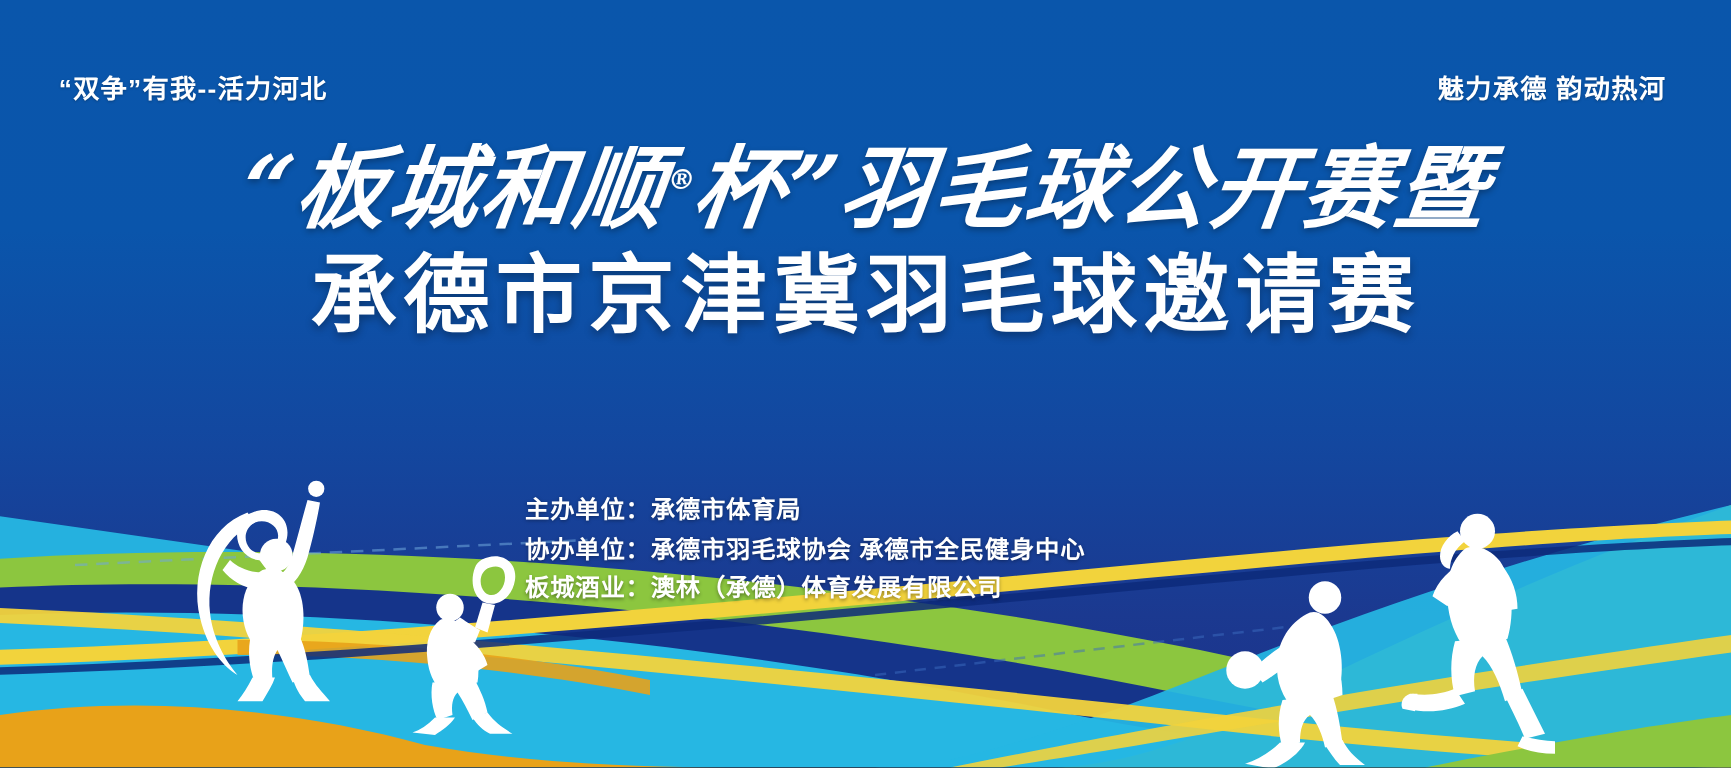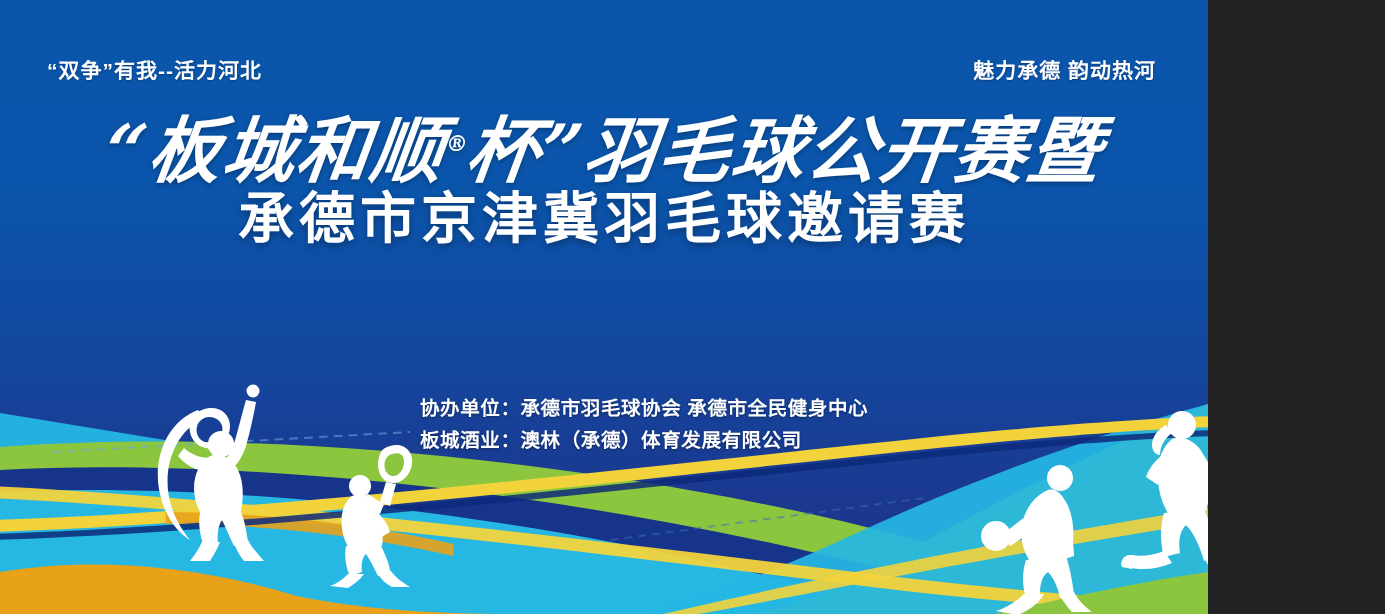--- a/index.html
+++ b/index.html
@@ -3,21 +3,21 @@
 <meta charset="utf-8">
 <title>Badminton Tournament Banner</title>
 <style>
   html, body {
     margin: 0;
     padding: 0;
     background: #222;
   }
   #banner {
     position: relative;
-    width: 1208px;
+    width: 1385px;
     height: 614px;
     overflow: hidden;
     font-family: "Liberation Sans", "DejaVu Sans", sans-serif;
     background: linear-gradient(180deg,
         #0a56ab 0%,
         #0a55ab 28%,
         #13479f 55%,
         #1b3990 78%,
         #1d3089 100%);
     user-select: none;
@@ -66,23 +66,24 @@
     text-shadow: 0 2px 5px rgba(0,0,0,.30);
     transform: skewX(-7deg);
   }
   .title-calligraphy .reg {
     font-size: 22px;
     vertical-align: super;
     font-style: normal;
     letter-spacing: 0;
   }
   .title-main {
+    margin-top: 16px;
     color: #ffffff;
-    font-family: Liberation Serif, serif;
-    font-size: 56px;
+    font-family: Liberation Mono, monospace;
+    font-size: 69px;
     font-weight: bold;
     letter-spacing: 5px;
     line-height: 1.05;
     white-space: nowrap;
     text-shadow: 0 3px 7px rgba(0,0,0,.32);
   }
 
   
   .credits {
     position: absolute;
@@ -164,20 +165,21 @@
 
   <div class="strap left">“双争”有我--活力河北</div>
   <div class="strap right">魅力承德  韵动热河</div>
 
   <div class="title-wrap">
     <div class="title-calligraphy"><span>“板城和顺</span><span class="reg">®</span><span>杯”羽毛球公开赛暨</span></div>
     <div class="title-main">承德市京津冀羽毛球邀请赛</div>
   </div>
 
   <div class="credits">
+    <span class="row">主办单位：承德市体育局</span>
     <span class="row">协办单位：承德市羽毛球协会    承德市全民健身中心</span>
     <span class="row">板城酒业：澳林（承德）体育发展有限公司</span>
   </div>
 
   <svg id="sil-server" class="silhouette" viewBox="0 0 160 185">
 
     <circle cx="113" cy="13" r="6.5"></circle>
 
     <path d="M58,32 C26,44 12,82 20,116 C26,142 40,156 50,162
              C40,150 30,132 28,112 C25,82 38,52 64,40 Z"></path>

